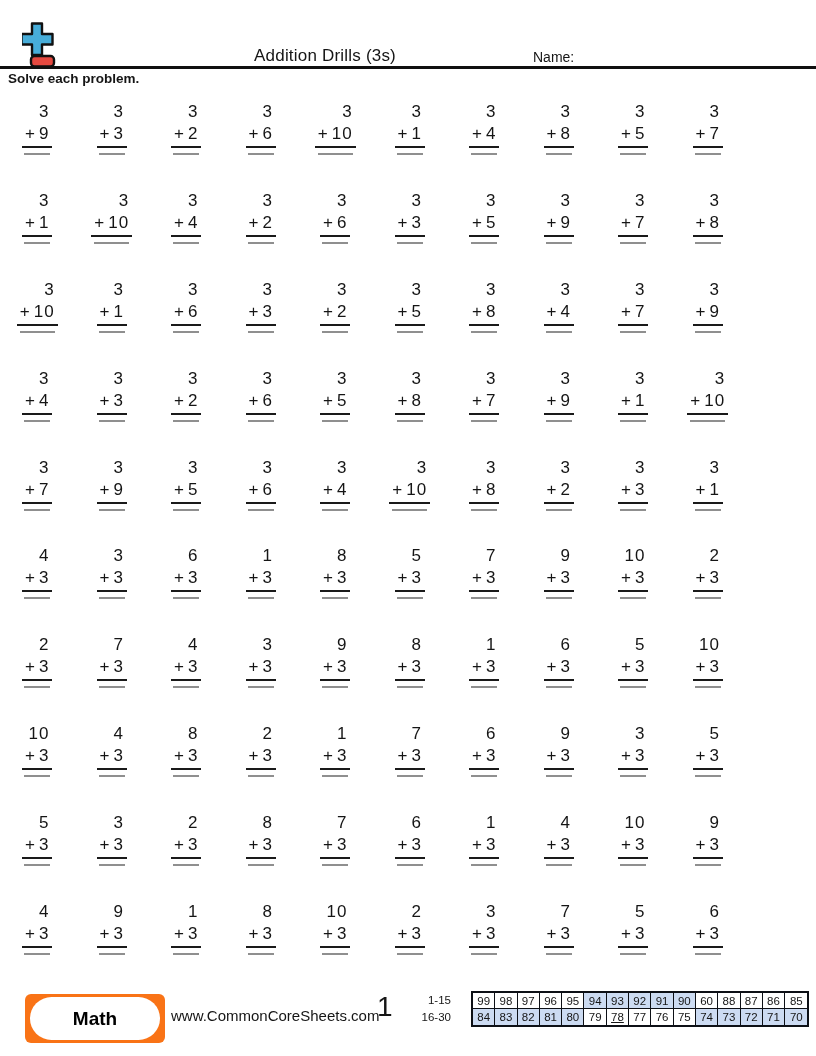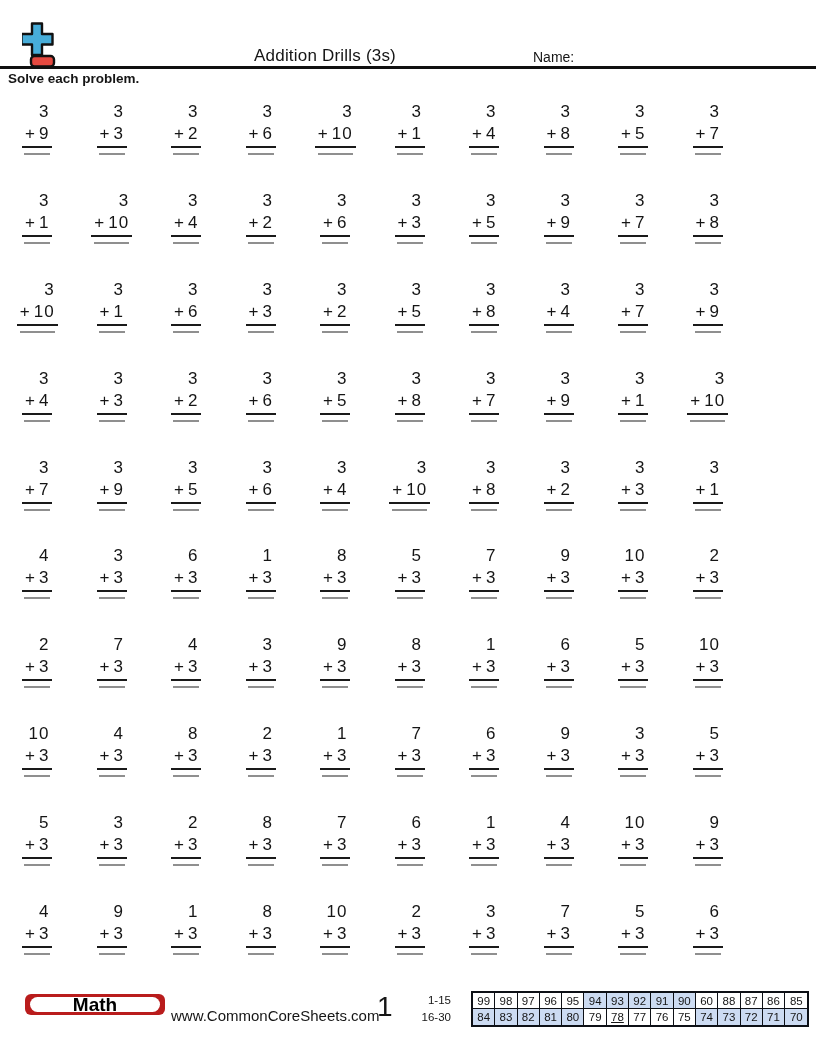--- a/index.html
+++ b/index.html
@@ -19,22 +19,22 @@
         display:grid;grid-template-columns:repeat(10,1fr);grid-auto-rows:88.9px;
         justify-items:center;align-items:start;}
   .problem{display:inline-block;text-align:right;font-size:17px;line-height:22px;
            letter-spacing:1px;}
   .p-top{padding:0 3px;}
   .p-bot{display:flex;justify-content:space-between;gap:3px;padding:0 3px 1px;
          border-bottom:2px solid #1a1a1a;}
   .ans{height:2px;background:#8f8f8f;width:85%;margin:5px auto 0;}
 
   
-  .badge{position:absolute;left:25px;top:994px;width:140px;height:21px;
-         background:#b91c1c;border-radius:6px;}
+  .badge{position:absolute;left:25px;top:994px;width:140px;height:49px;
+         background:#f97316;border-radius:6px;}
   .badge-inner{position:absolute;left:5px;right:5px;top:3px;bottom:3px;background:#fff;
          border-radius:999px;display:flex;align-items:center;justify-content:center;
          font-weight:bold;font-size:19px;color:#000;}
   .site-url{position:absolute;left:171px;top:1007px;font-size:15px;}
   .page-num{position:absolute;left:377px;top:993px;font-size:28px;line-height:28px;}
   .score-labels{position:absolute;left:400px;top:992px;width:51px;text-align:right;
          font-size:11.5px;line-height:16.5px;}
   .score-table{position:absolute;left:455px;top:991px;border:2px solid #0d1016;
          display:grid;grid-template-columns:repeat(15,22.3px);grid-auto-rows:16.2px;margin-left:16px;}
   .score-cell{display:flex;align-items:center;justify-content:center;

